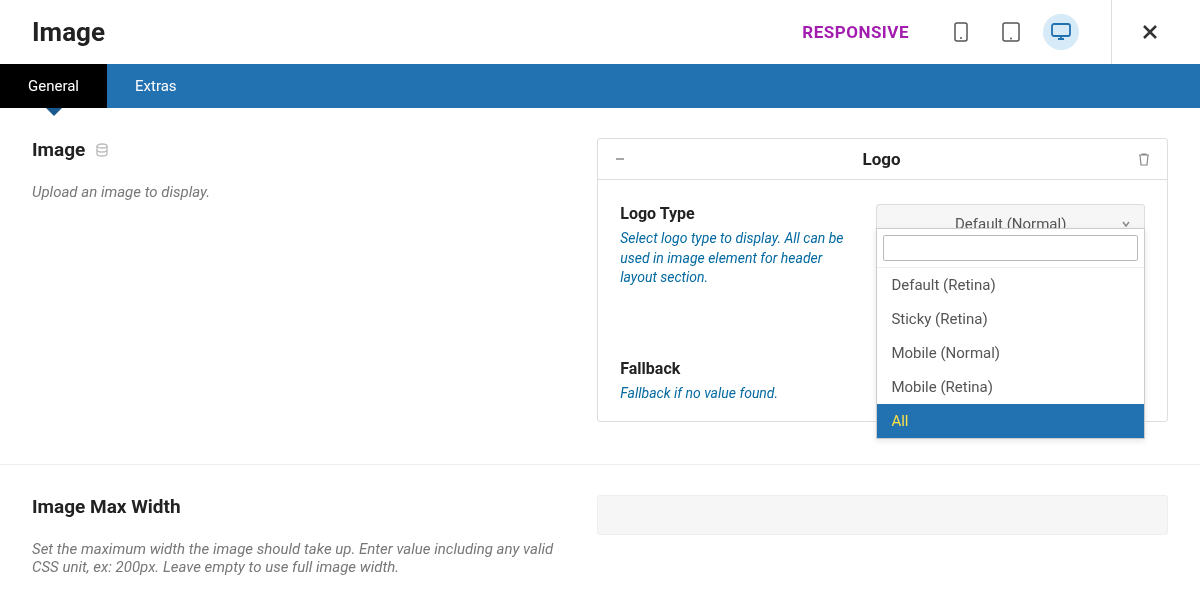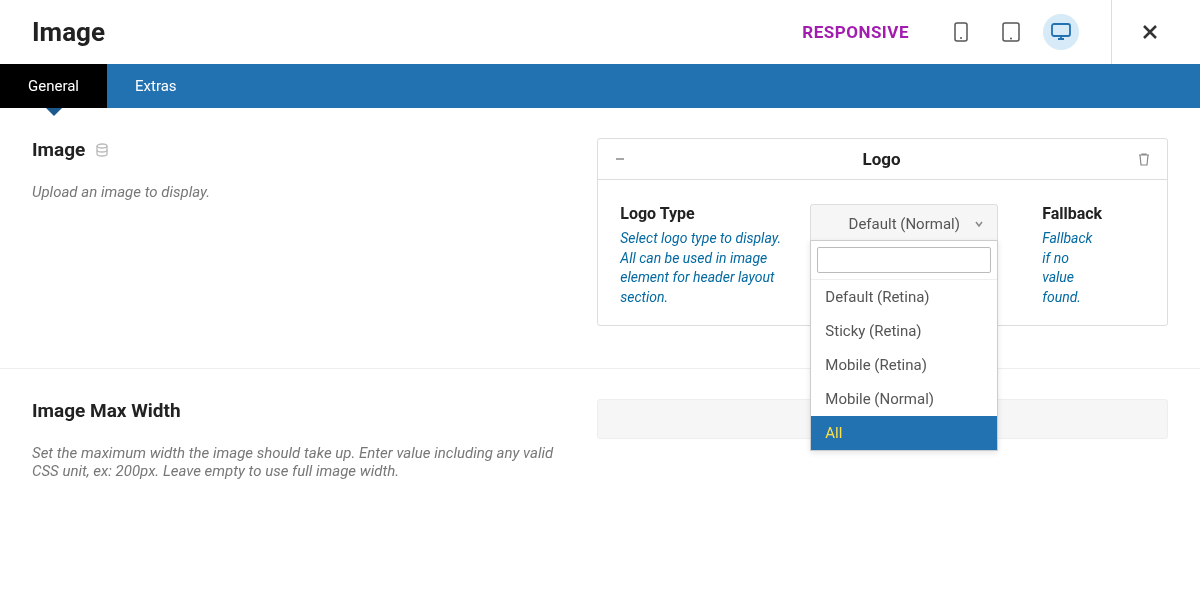--- a/index.html
+++ b/index.html
@@ -20,30 +20,30 @@
   .content { padding: 30px 32px 0 32px; }
   .section-row { display: flex; gap: 20px; }
   .section-left { flex: 0 0 48%; }
   .section-left h3 { font-size: 19px; font-weight: 700; display: flex; align-items: center; gap: 10px; }
   .section-left p { font-style: italic; color: #777; margin-top: 22px; font-size: 15px; }
   .section-right { flex: 1; position: relative; }
   .panel { border: 1px solid #ddd; border-radius: 3px; background: #fff; }
   .panel-header { display: flex; align-items: center; justify-content: space-between; padding: 10px 16px; border-bottom: 1px solid #ddd; }
   .panel-header-title { font-size: 17px; font-weight: 700; }
   .icon-btn { color: #888; cursor: pointer; display: inline-flex; align-items: center; justify-content: center; }
-  .panel-body { padding: 24px 22px 18px 22px; display: flex; flex-direction: row; gap: 44px; }
+  .panel-body { padding: 24px 22px 18px 22px; display: flex; flex-direction: column; gap: 71px; }
   .field-row { display: flex; gap: 20px; }
   .field-left { flex: 0 0 45%; }
   .field-left h4 { font-size: 16px; font-weight: 700; color: #222; }
   .field-left p { font-style: italic; color: #0369a1; font-size: 14px; margin-top: 6px; line-height: 1.4; }
   .field-right { flex: 1; position: relative; }
   .select-box { width: 100%; background: #f6f6f6; border: 1px solid #ddd; border-radius: 3px; height: 40px; display: flex; align-items: center; justify-content: center; position: relative; cursor: pointer; }
   .select-box span { color: #555; font-size: 15px; }
   .select-box .chev { position: absolute; right: 12px; color: #888; }
-  .dropdown { position: absolute; top: 36px; left: 0; right: 0; background: #fff; border: 1px solid #ccc; z-index: 20; box-shadow: 0 2px 6px rgba(0,0,0,0.1); }
+  .dropdown { position: absolute; top: 24px; left: 0; right: 0; background: #fff; border: 1px solid #ccc; z-index: 20; box-shadow: 0 2px 6px rgba(0,0,0,0.1); }
   .dropdown-search { padding: 6px; border-bottom: 1px solid #eee; }
   .dropdown-search input { width: 100%; border: 1px solid #bbb; border-radius: 2px; height: 26px; padding: 0 6px; font-size: 14px; }
   .dropdown-list { max-height: 200px; overflow-y: scroll; position: relative; }
   .dropdown-list::-webkit-scrollbar { width: 12px; }
   .dropdown-list::-webkit-scrollbar-track { background: #f0f0f0; }
   .dropdown-list::-webkit-scrollbar-thumb { background: #c4c4c4; }
   .dropdown-item { padding: 8px 14px; font-size: 15px; color: #555; cursor: pointer; }
   .dropdown-item.selected { background: #2271b1; color: #fde047; }
   .section-divider { border-top: 1px solid #eee; margin: 42px -32px 30px -32px; }
   .full-input { width: 100%; background: #f6f6f6; border: 1px solid #eee; border-radius: 3px; height: 40px; }
@@ -154,22 +154,22 @@
                 </span>
               </div>
 
               <div class="dropdown">
                 <div class="dropdown-search">
                   <input type="text" style="">
                 </div>
                 <div class="dropdown-list">
                   <div class="dropdown-item">Default (Retina)</div>
                   <div class="dropdown-item">Sticky (Retina)</div>
+                  <div class="dropdown-item">Mobile (Normal)</div>
                   <div class="dropdown-item">Mobile (Retina)</div>
-                  <div class="dropdown-item">Mobile (Normal)</div>
                   <div class="dropdown-item selected">All</div>
                 </div>
               </div>
             </div>
           </div>
 
           <div class="field-row">
             <div class="field-left">
               <h4>Fallback</h4>
               <p>Fallback if no value found.</p>

